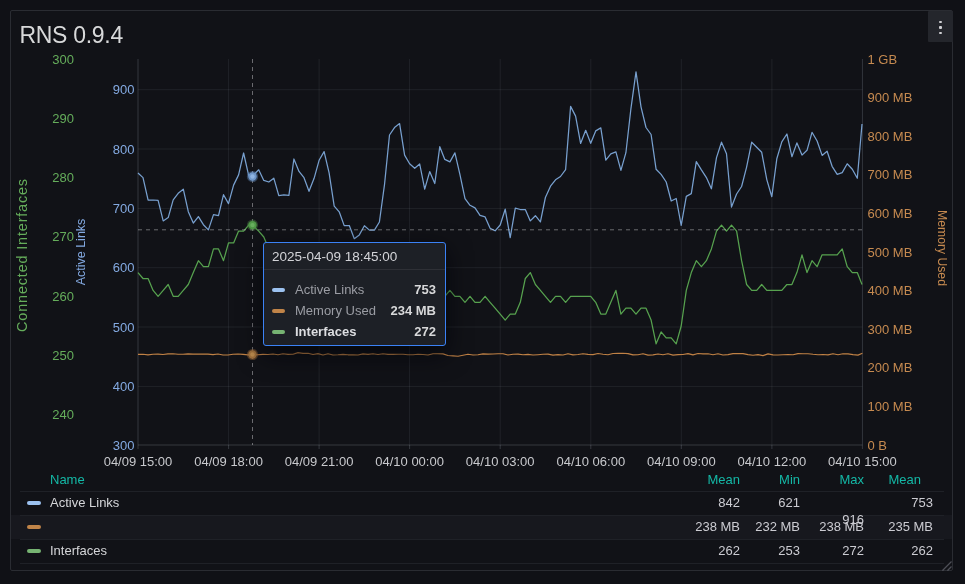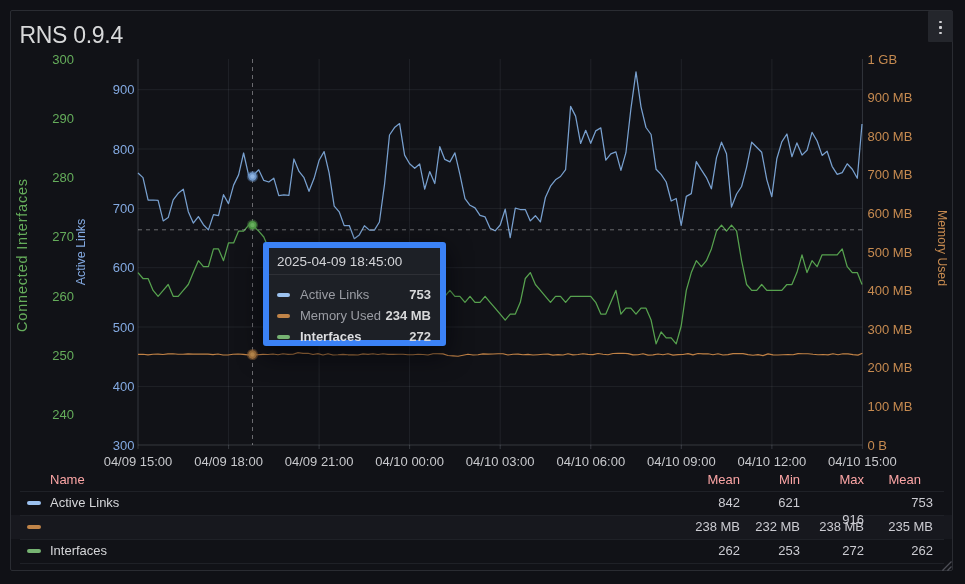--- a/index.html
+++ b/index.html
@@ -5,31 +5,31 @@
   font-family:"Liberation Sans",sans-serif;}
 *{box-sizing:border-box;}
 .panel{position:absolute;left:10px;top:10px;width:943px;height:561px;background:#111217;
   border:1px solid #2a2c32;border-radius:2px;}
 .title{position:absolute;left:19.5px;top:24px;font-size:23px;line-height:1;color:#d8d9da;
   letter-spacing:-0.3px;}
 .kebab{position:absolute;left:928px;top:11px;width:25px;height:31px;background:#24262c;
   border-radius:1px;}
 .kebab i{position:absolute;left:11.2px;width:2.8px;height:2.8px;border-radius:1px;background:#d0d1d4;}
 .tooltip{position:absolute;left:263px;top:242px;width:183px;height:104px;background:#1d2026;
-  border:6px solid #3b82f6;border-radius:3px;box-shadow:0 8px 24px rgba(1,4,9,0.75);
+  border:1px solid #3b82f6;border-radius:3px;box-shadow:0 8px 24px rgba(1,4,9,0.75);
   font-size:13px;color:#d3d4d8;z-index:5;}
 .tt-head{padding:6px 8px 5px 8px;font-size:13.5px;border-bottom:1px solid #2e3036;}
 .tt-rows{padding:9px 9px 0 8px;}
 .tt-row{display:flex;align-items:center;height:21px;}
 .tt-pill{width:13px;height:4px;border-radius:2px;flex:0 0 13px;margin-right:10px;}
 .tt-lbl{color:#9b9da4;}
 .tt-lbl.hot{color:#dcdde0;font-weight:700;}
 .tt-val{margin-left:auto;font-weight:700;color:#d8d9da;}
 .legend{position:absolute;left:0;top:468px;width:965px;height:95px;font-size:13px;color:#d5d6d9;}
-.lh{position:absolute;top:4px;color:#fca5a5;font-weight:500;}
+.lh{position:absolute;top:4px;color:#14b8a6;font-weight:500;}
 .sep{position:absolute;left:20px;width:924px;height:1px;background:#1f2127;}
 .stripe{position:absolute;left:11px;width:941px;top:47px;height:23.5px;background:rgba(204,204,220,0.035);}
 .pill{position:absolute;left:27px;width:14px;height:4.5px;border-radius:2.5px;}
 .lname{position:absolute;left:50px;}
 .dim{color:#8e9096;}
 .lv{position:absolute;text-align:left;color:#ccccd2;}
 .v1{right:225px;}.v2{right:165px;}.v3{right:101px;}.v4{right:32px;}
 </style></head>
 <body>
 <div class="panel"></div>

